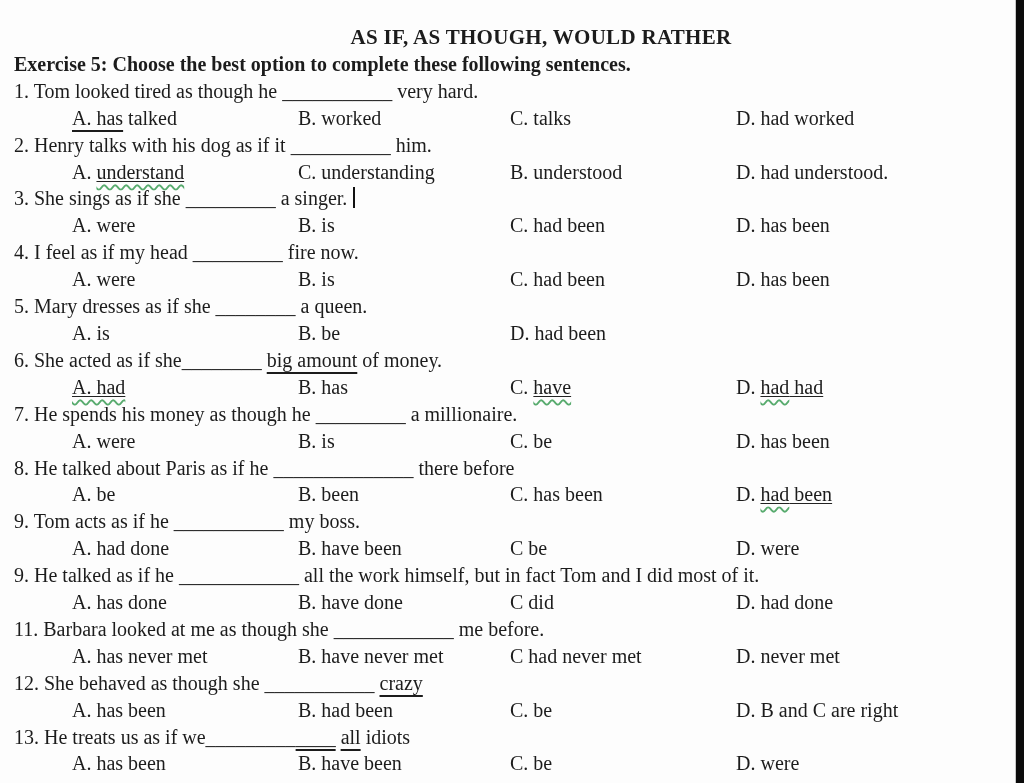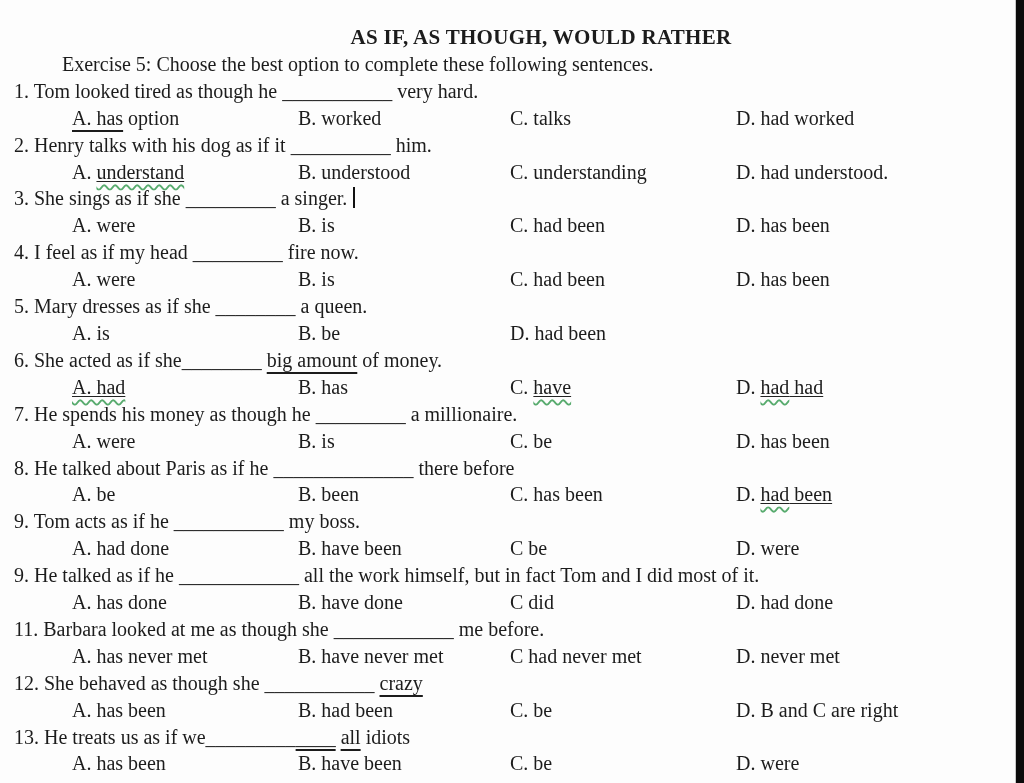--- a/index.html
+++ b/index.html
@@ -19,22 +19,21 @@
     line-height:26.9px;
   }
   .doc-title{
     text-align:center;
     font-weight:bold;
     font-size:21px;
     letter-spacing:.3px;
     padding-left:60px;
   }
   .exercise-heading{
-    font-weight:normal;
-    margin-left:48px;
+    font-weight:bold;
   }
   .q-line{
     white-space:nowrap;
   }
   .opt-row{
     display:grid;
     grid-template-columns:226px 212px 226px 1fr;
     margin-left:58px;
     white-space:nowrap;
   }
@@ -75,30 +74,30 @@
 </style>
 </head>
 <body>
 
 <div class="doc-page">
   <div class="doc-title">AS IF, AS THOUGH, WOULD RATHER</div>
   <div class="exercise-heading">Exercise 5: Choose the best option to complete these following sentences.</div>
   <div>
       <div class="q-line"><span>1. Tom looked tired as though he ___________ very hard.</span></div>
       <div class="opt-row">
-        <span><span class="wavy">A. has</span><span> option</span></span>
+        <span><span class="wavy">A. has</span><span> talked</span></span>
         <span><span>B. worked</span></span>
         <span><span>C. talks</span></span>
         <span><span>D. had worked</span></span>
       </div>
       <div class="q-line"><span>2. Henry talks with his dog as if it __________ him.</span></div>
       <div class="opt-row">
         <span><span>A. </span><span class="uline"><span class="wavy">understand</span></span></span>
+        <span><span>C. understanding</span></span>
         <span><span>B. understood</span></span>
-        <span><span>C. understanding</span></span>
         <span><span>D. had understood.</span></span>
       </div>
       <div class="q-line"><span>3. She sings as if she _________ a singer.</span><span class="text-cursor"></span></div>
       <div class="opt-row">
         <span><span>A. were</span></span>
         <span><span>B. is</span></span>
         <span><span>C. had been</span></span>
         <span><span>D. has been</span></span>
       </div>
       <div class="q-line"><span>4. I feel as if my head _________ fire now.</span></div>

